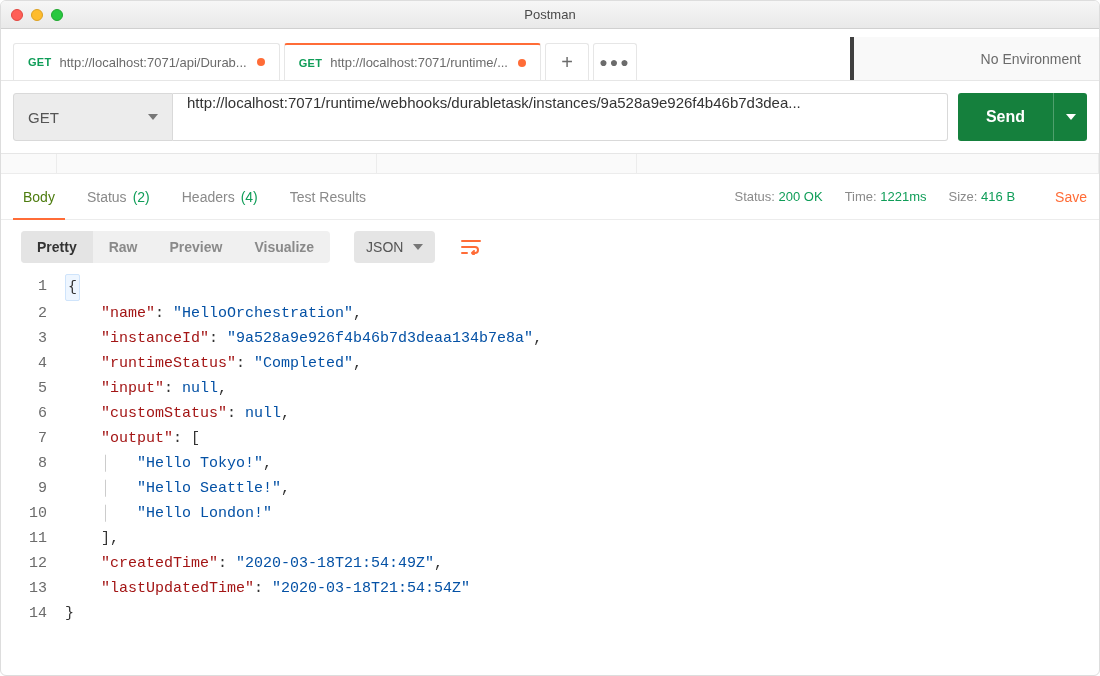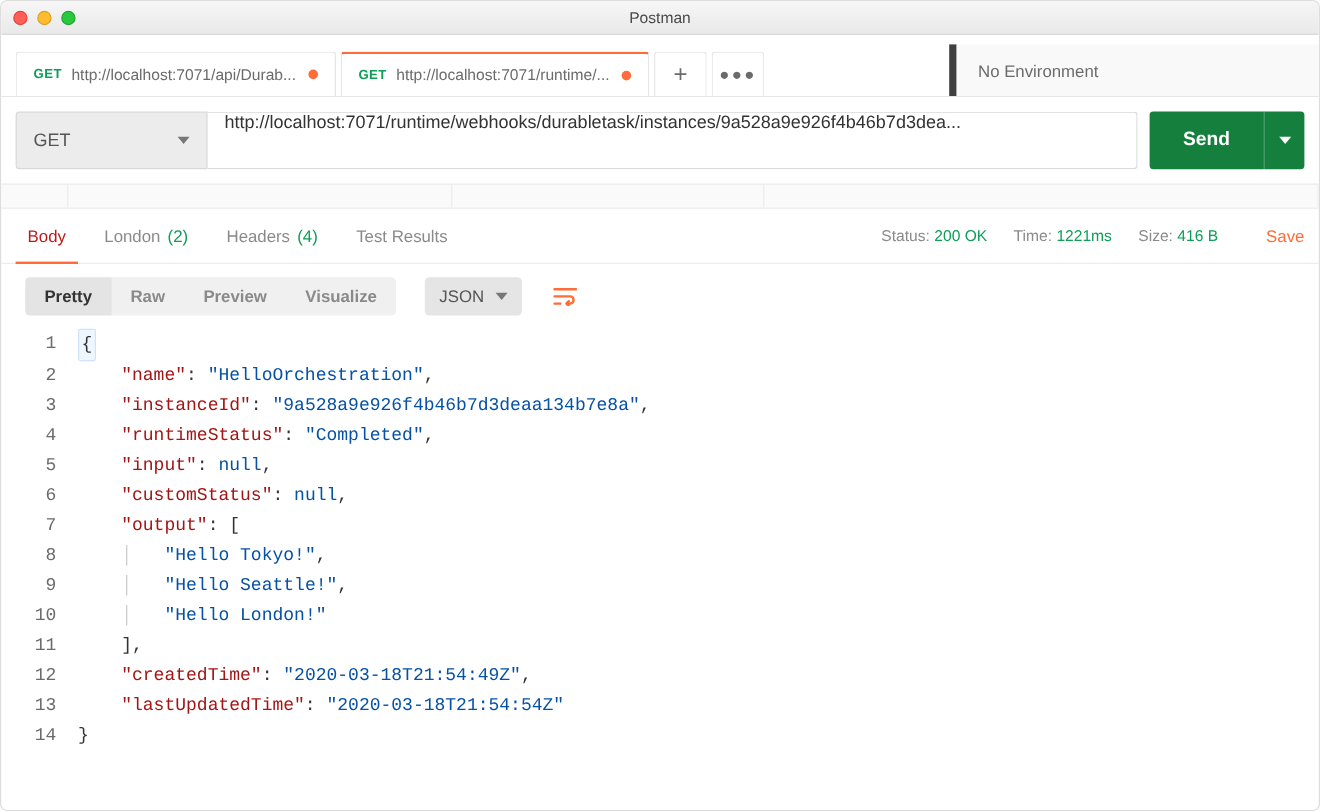--- a/index.html
+++ b/index.html
@@ -12,32 +12,32 @@
 .tl.grn { background: #28c840; border: 1px solid #1fa72f; }
 .titletext { position: absolute; left: 0; right: 0; text-align: center; font-size: 13px; color: #4a4a4a; }
 .topstrip { height: 8px; background: #fff; }
 .tabrow { height: 44px; display: flex; align-items: stretch; background: #fff; border-bottom: 1px solid #e6e6e6; padding-left: 12px; }
 .reqtab { display: flex; align-items: center; padding: 0 14px; border: 1px solid #e6e6e6; border-bottom: none; margin-top: 6px; margin-right: 4px; font-size: 13px; color: #6b6b6b; background: #fff; cursor: pointer; position: relative; border-radius: 3px 3px 0 0; max-width: 300px; }
 .reqtab.active { border-top: 2px solid #ff6c37; color: #6b6b6b; }
 .reqtab .meth { color: #0f9d58; font-weight: 600; font-size: 11px; margin-right: 8px; letter-spacing: .3px; }
 .reqtab .lbl { white-space: nowrap; overflow: hidden; text-overflow: ellipsis; max-width: 200px; }
 .reqtab .dot { width: 8px; height: 8px; border-radius: 50%; background: #ff6c37; margin-left: 10px; }
 .tabbtn { width: 44px; display: flex; align-items: center; justify-content: center; border: 1px solid #e6e6e6; border-bottom: none; margin-top: 6px; margin-right: 4px; color: #6b6b6b; font-size: 20px; cursor: pointer; border-radius: 3px 3px 0 0; }
-.envbox { margin-left: auto; margin-right: 0; width: 308px; border-left: 6px solid #404040; background: #f9f9f9; display: flex; align-items: center; padding: 0 18px; color: #6b6b6b; font-size: 14px; }
+.envbox { margin-left: auto; margin-right: 0; width: 249px; border-left: 4px solid #404040; background: #f9f9f9; display: flex; align-items: center; padding: 0 18px; color: #6b6b6b; font-size: 14px; justify-content: flex-end; }
 .reqline { display: flex; align-items: center; padding: 12px 12px 12px 12px; gap: 10px; background: #fff; border-bottom: 1px solid #e6e6e6; }
 .methodsel { width: 160px; height: 48px; background: #ececec; border: 1px solid #d9d9d9; border-radius: 3px 0 0 3px; display: flex; align-items: center; justify-content: space-between; padding: 0 14px; color: #555; font-size: 15px; cursor: pointer; }
 .urlbox { flex: 1; height: 48px; border: 1px solid #d9d9d9; border-left: none; border-radius: 0 3px 3px 0; padding: 0 14px; display: flex; align-items: flex-start; font-size: 15px; color: #333; overflow: hidden; white-space: nowrap; text-overflow: ellipsis; margin-left: -10px; }
 .sendbtn { height: 48px; background: #15803d; color: #fff; border-radius: 3px; display: flex; align-items: center; cursor: pointer; }
 .sendbtn .sl { padding: 0 28px; font-size: 16px; font-weight: 600; }
 .sendbtn .sd { width: 34px; display: flex; align-items: center; justify-content: center; border-left: 1px solid rgba(255,255,255,.25); height: 100%; }
 .stubrow { height: 20px; border-bottom: 1px solid #ececec; background: #fafafa; display:flex; }
 .stubrow > div { border-right: 1px solid #ececec; }
 .resptabs { display: flex; align-items: center; height: 46px; padding: 0 12px; border-bottom: 1px solid #ececec; }
 .resptab { padding: 0 10px; height: 100%; display: flex; align-items: center; color: #8a8a8a; font-size: 14px; cursor: pointer; margin-right: 12px; }
-.resptab.active { color: #b91c1c; position: relative; }
+.resptab.active { color: #4d7c0f; position: relative; }
 .resptab.active::after { content:""; position:absolute; left:0; right:0; bottom:-1px; height:2px; background:#ff6c37; }
 .count { color: #0f9d58; margin-left: 6px; }
 .respmeta { margin-left: auto; display: flex; gap: 22px; color: #8a8a8a; font-size: 13px; align-items: center; }
 .respmeta span.v { color: #0f9d58; }
 .savelnk { color: #ff6c37; margin-left: 18px; font-size: 14px; }
 .viewrow { display: flex; align-items: center; padding: 10px 20px; gap: 8px; }
 .seggrp { display: inline-flex; background: #f0f0f0; border-radius: 4px; overflow: hidden; }
 .segbtn { padding: 8px 16px; color: #8a8a8a; font-size: 14px; cursor: pointer; font-weight: bold; }
 .segbtn.active { background: #e4e4e4; color: #333; }
 .fmtsel { margin-left: 16px; background: #e5e5e5; border-radius: 4px; padding: 8px 12px; display: inline-flex; align-items: center; gap: 10px; color: #555; font-size: 14px; cursor: pointer; }
@@ -111,21 +111,21 @@
     <div style="width:320px;"></div>
     <div style="width:260px;"></div>
     <div style="flex:1;"></div>
 </div>
 
 <div class="resptabs">
   <div class="resptab active">
       <span>Body</span>
     </div>
   <div class="resptab">
-      <span>London</span>
+      <span>Status</span>
       <span class="count">(2)</span>
     </div>
   <div class="resptab">
       <span>Headers</span>
       <span class="count">(4)</span>
     </div>
   <div class="resptab">
       <span>Test Results</span>
     </div>
   <div class="respmeta">

